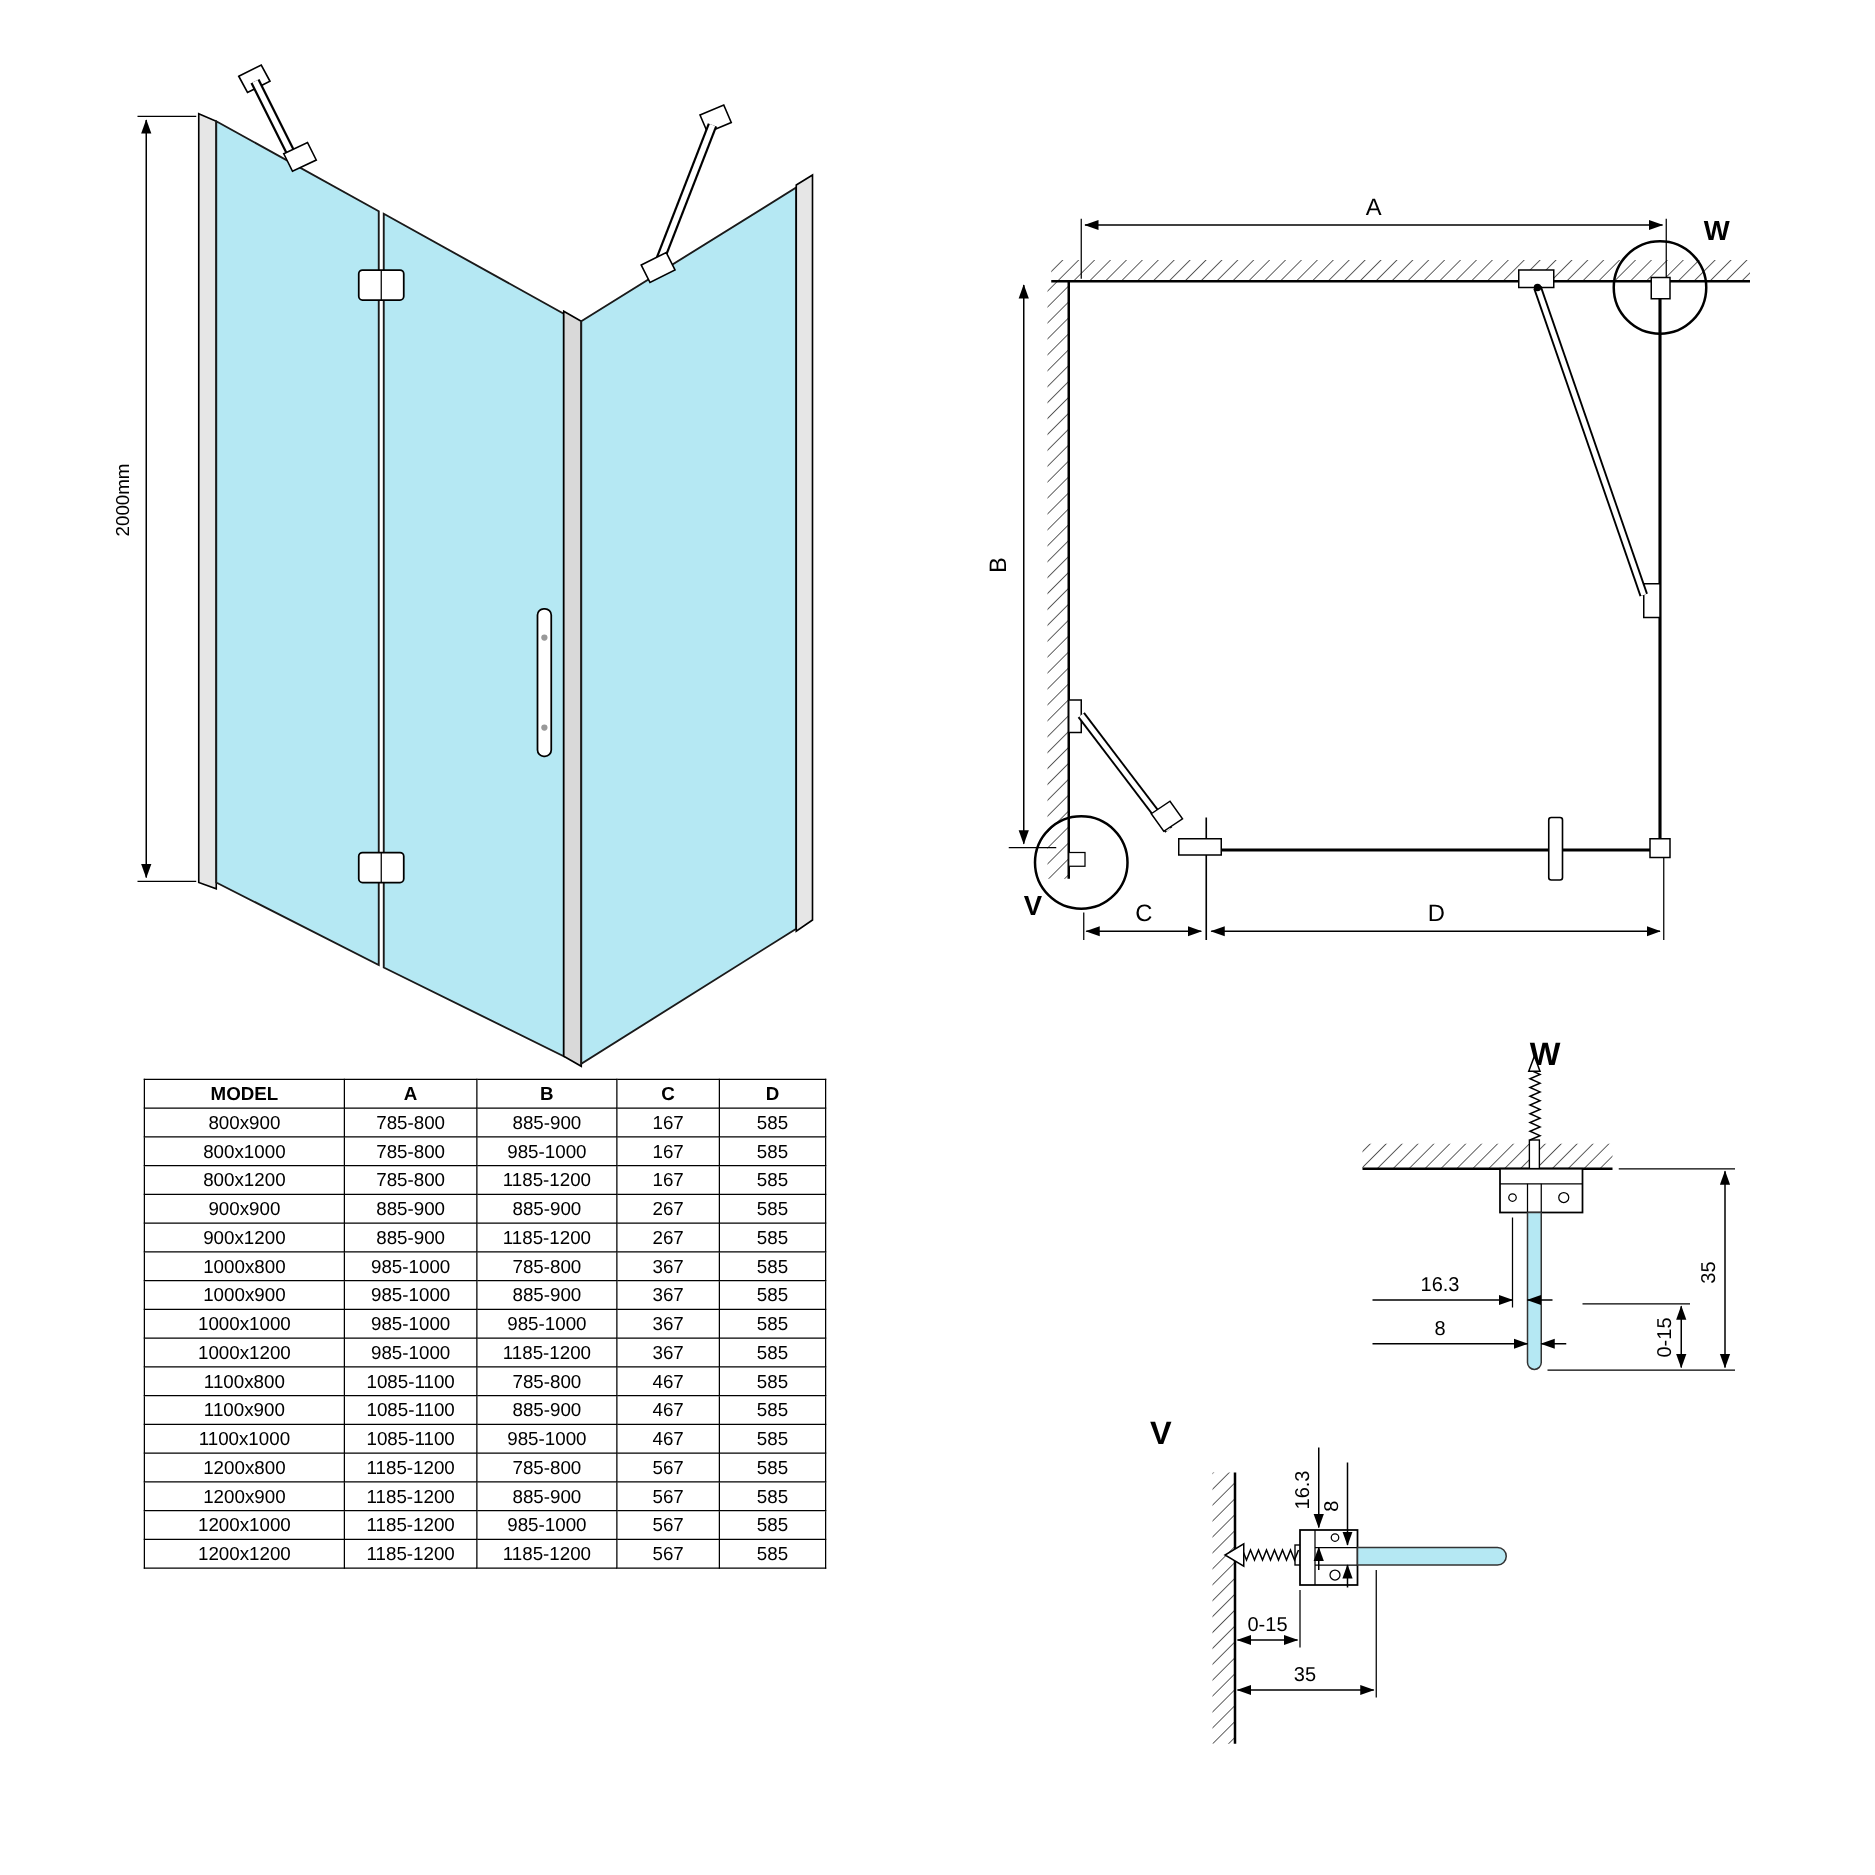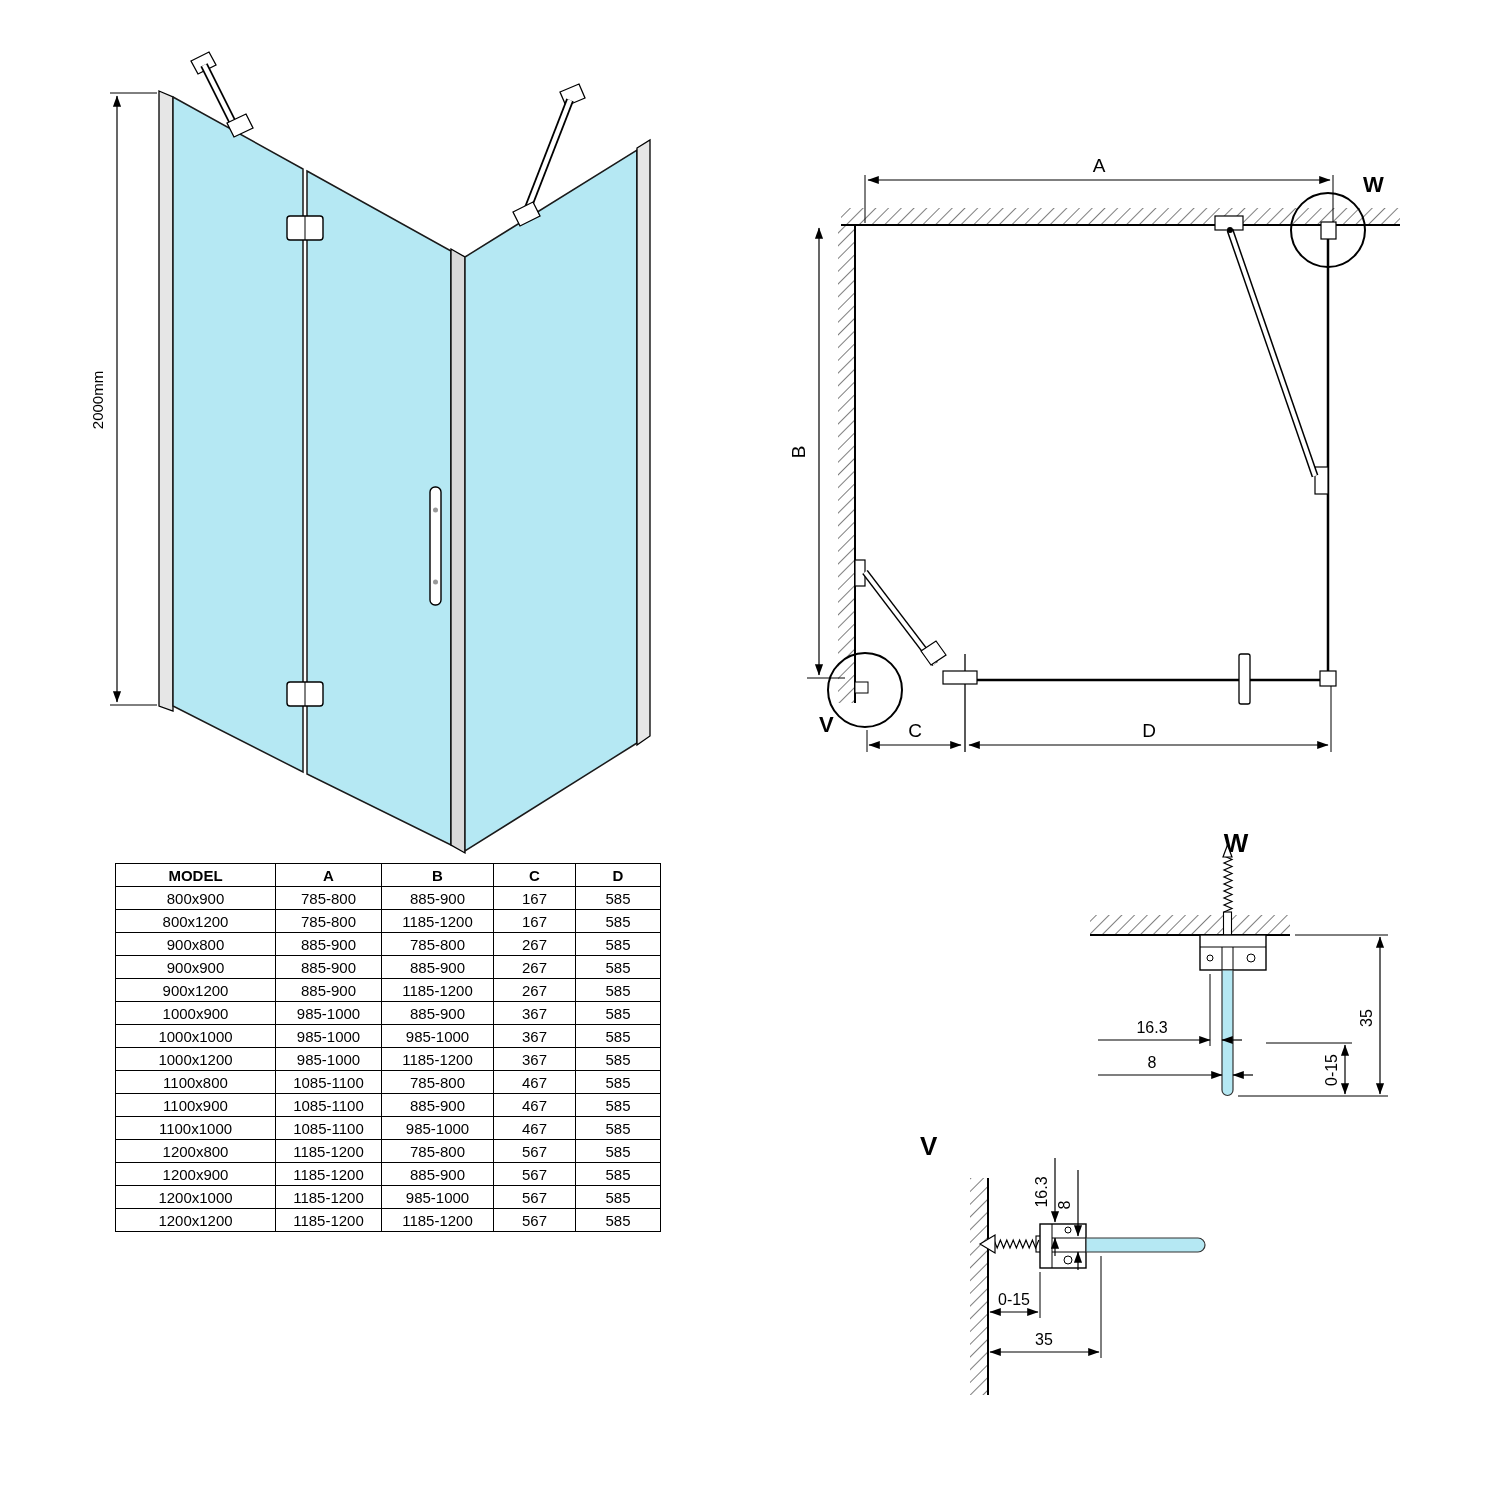--- a/index.html
+++ b/index.html
@@ -180,45 +180,52 @@
     </thead>
     <tbody>
         <tr>
           <td>800x900</td>
           <td>785-800</td>
           <td>885-900</td>
           <td>167</td>
           <td>585</td>
         </tr>
         <tr>
+          <td>800x1000</td>
+          <td>785-800</td>
+          <td>985-1000</td>
+          <td>167</td>
+          <td>585</td>
+        </tr>
+        <tr>
           <td>800x1200</td>
           <td>785-800</td>
           <td>1185-1200</td>
           <td>167</td>
           <td>585</td>
         </tr>
         <tr>
-          <td>900x800</td>
-          <td>885-900</td>
-          <td>785-800</td>
+          <td>900x900</td>
+          <td>885-900</td>
+          <td>885-900</td>
           <td>267</td>
           <td>585</td>
         </tr>
         <tr>
-          <td>900x900</td>
-          <td>885-900</td>
-          <td>885-900</td>
+          <td>900x1200</td>
+          <td>885-900</td>
+          <td>1185-1200</td>
           <td>267</td>
           <td>585</td>
         </tr>
         <tr>
-          <td>900x1200</td>
-          <td>885-900</td>
-          <td>1185-1200</td>
-          <td>267</td>
+          <td>1000x800</td>
+          <td>985-1000</td>
+          <td>785-800</td>
+          <td>367</td>
           <td>585</td>
         </tr>
         <tr>
           <td>1000x900</td>
           <td>985-1000</td>
           <td>885-900</td>
           <td>367</td>
           <td>585</td>
         </tr>
         <tr>

